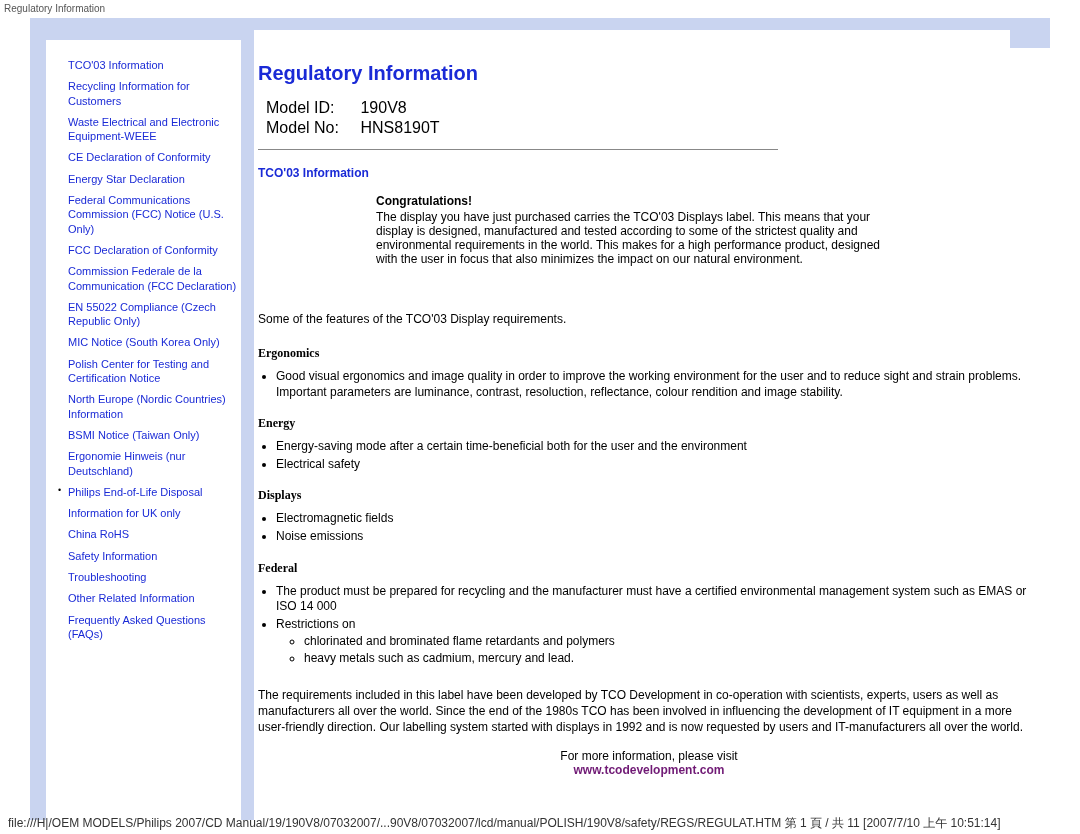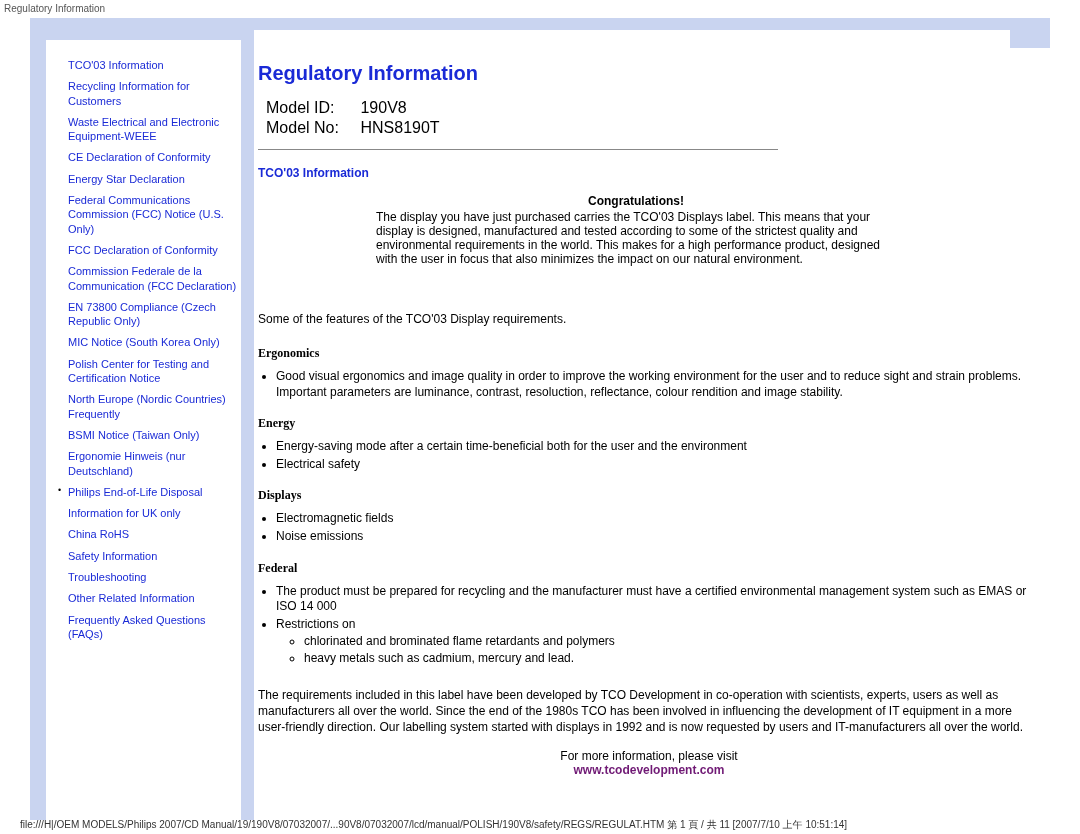--- a/index.html
+++ b/index.html
@@ -110,21 +110,20 @@
     margin-bottom: 14px;
   }
   .congrats-block {
     margin-left: 118px;
     width: 520px;
     font-size: 12px;
   }
   .congrats-block .ctitle {
     font-weight: bold;
     margin-bottom: 2px;
-    text-align: center;
   }
   .feat-intro {
     font-size: 12px;
     margin: 46px 0 20px 0;
   }
   .subhead {
     font-size: 12px;
     font-weight: bold;
     margin: 16px 0 8px 0;
     font-family: Liberation Serif, serif;
@@ -153,23 +152,23 @@
     text-align: center;
     margin-top: 14px;
   }
   .tco-link {
     color: #701a75;
     font-weight: bold;
     text-decoration: none;
   }
   .footer-path {
     position: absolute;
-    left: 20px;
+    left: 8px;
     bottom: 2px;
-    font-size: 10px;
+    font-size: 12px;
     color: #333;
     width: 1040px;
     white-space: nowrap;
     overflow: hidden;
   }
 </style>
 </head>
 <body>
 
 <div class="header-label">Regulatory Information</div>
@@ -182,24 +181,24 @@
 <nav class="sidebar-links">
   <ul id="sidebar-list">
       <li><a href="#">TCO'03 Information</a></li>
       <li><a href="#">Recycling Information for Customers</a></li>
       <li><a href="#">Waste Electrical and Electronic Equipment-WEEE</a></li>
       <li><a href="#">CE Declaration of Conformity</a></li>
       <li><a href="#">Energy Star Declaration</a></li>
       <li><a href="#">Federal Communications Commission (FCC) Notice (U.S. Only)</a></li>
       <li><a href="#">FCC Declaration of Conformity</a></li>
       <li><a href="#">Commission Federale de la Communication (FCC Declaration)</a></li>
-      <li><a href="#">EN 73800 Compliance (Czech Republic Only)</a></li>
+      <li><a href="#">EN 55022 Compliance (Czech Republic Only)</a></li>
       <li><a href="#">MIC Notice (South Korea Only)</a></li>
       <li><a href="#">Polish Center for Testing and Certification Notice</a></li>
-      <li><a href="#">North Europe (Nordic Countries) Frequently</a></li>
+      <li><a href="#">North Europe (Nordic Countries) Information</a></li>
       <li><a href="#">BSMI Notice (Taiwan Only)</a></li>
       <li><a href="#">Ergonomie Hinweis (nur Deutschland)</a></li>
       <li class="bulleted"><a href="#">Philips End-of-Life Disposal</a></li>
       <li><a href="#">Information for UK only</a></li>
       <li><a href="#">China RoHS</a></li>
       <li><a href="#">Safety Information</a></li>
       <li><a href="#">Troubleshooting</a></li>
       <li><a href="#">Other Related Information</a></li>
       <li><a href="#">Frequently Asked Questions (FAQs)</a></li>
     </ul>

